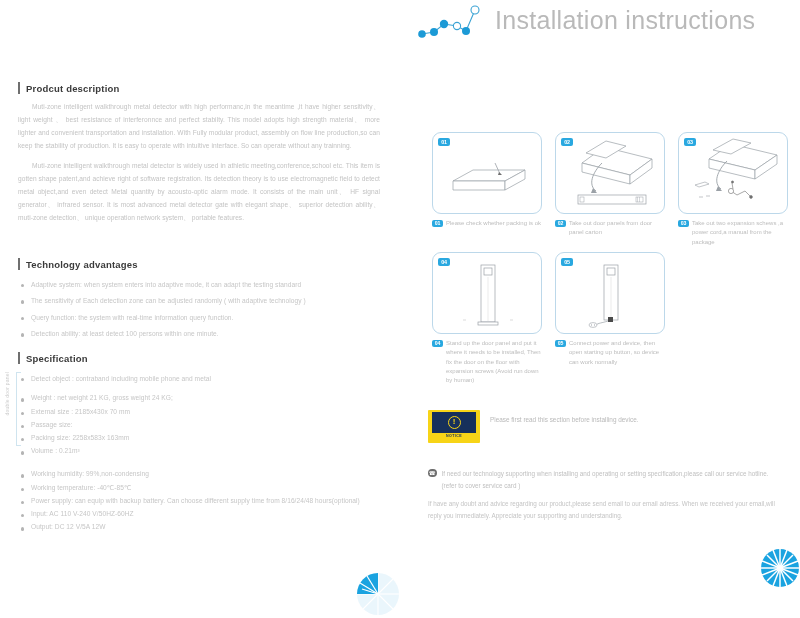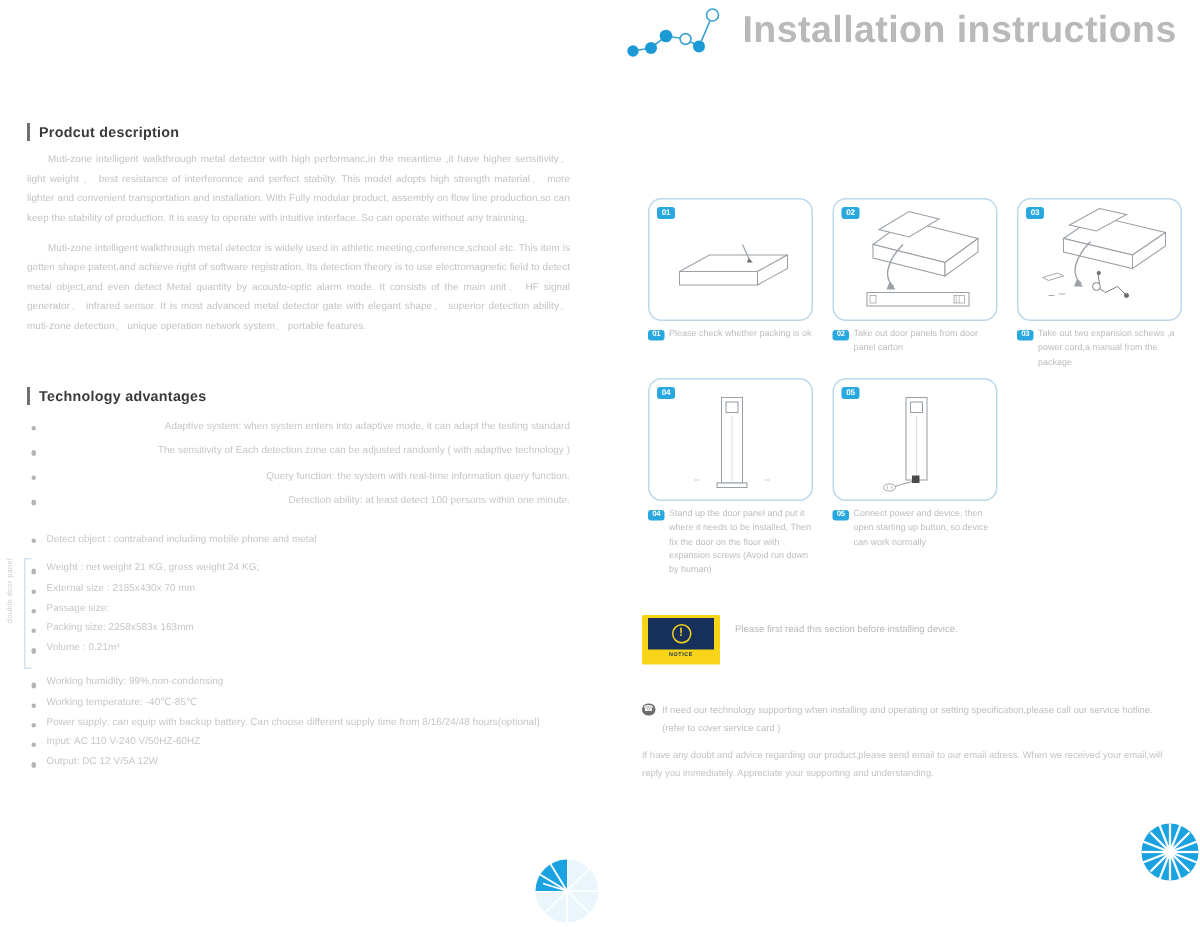--- a/index.html
+++ b/index.html
@@ -10,21 +10,21 @@
   }
   .page{position:relative;width:800px;height:618px;}
 
   
   .col-left{position:absolute;left:0;top:0;width:400px;height:618px;}
   .col-right{position:absolute;left:410px;top:0;width:390px;height:618px;}
 
   
   .title-row{position:relative;height:70px;}
   .title-text{
-    position:absolute;font-size:25px;color:#b9b9b9;font-weight:700;
+    position:absolute;font-size:25px;color:#b9b9b9;font-weight:400;
     letter-spacing:.3px;white-space:nowrap;
   }
   .dotlogo{position:absolute;}
 
   
   .sec-head{
     display:flex;align-items:center;gap:6px;margin:0 0 7px 0;
   }
   .sec-bar{width:2px;height:12px;background:#6f6f6f;display:block;}
   .sec-title{font-size:9.5px;color:#3a3a3a;font-weight:bold;letter-spacing:.2px;}
@@ -122,34 +122,38 @@
 
     <div style="position:absolute;left:18px;top:82px;width:362px;">
       <div class="sec-head">
         <span class="sec-bar"></span>
         <span class="sec-title">Prodcut description</span>
       </div>
       <p class="para">Muti-zone intelligent walkthrough metal detector with high performanc,in the meantime ,it have higher sensitivity、 light weight 、 best resistance of interferonnce and perfect stabilty. This model adopts high strength material、 more lighter and convenient transportation and installation. With Fully modular product, assembly on flow line production,so can keep the stability of production. It is easy to operate with intuitive interface. So can operate without any trainning.</p>
       <p class="para">Muti-zone intelligent walkthrough metal detector is widely used in athletic meeting,conference,school etc. This item is gotten shape patent,and achieve right of software registration. Its detection theory is to use electromagnetic field to detect metal object,and even detect Metal quantity by acousto-optic alarm mode. It consists of the main unit、 HF signal generator、 infrared sensor. It is most advanced metal detector gate with elegant shape、 superior detection ability、 muti-zone detection、 unique operation network system、 portable features.</p>
     </div>
 
-    <div style="position:absolute;left:18px;top:258px;width:362px;text-align:right;">
+    <div style="position:absolute;left:18px;top:258px;width:362px;">
       <div class="sec-head">
         <span class="sec-bar"></span>
         <span class="sec-title">Technology advantages</span>
       </div>
       <ul class="blist">
         <li>Adaptive system: when system enters into adaptive mode, it can adapt the testing standard</li>
         <li>The sensitivity of Each detection zone can be adjusted randomly ( with adaptive technology )</li>
         <li>Query function: the system with real-time information query function.</li>
         <li>Detection ability: at least detect 100 persons within one minute.</li>
       </ul>
     </div>
 
     <div style="position:absolute;left:18px;top:352px;width:362px;">
+      <div class="sec-head">
+        <span class="sec-bar"></span>
+        <span class="sec-title">Specification</span>
+      </div>
       <ul class="blist">
         <li>Detect object : contraband including mobile phone and metal</li>
       </ul>
       <ul class="blist tight" style="margin-top:4px;">
         <li>Weight : net weight 21 KG, gross weight 24 KG;</li>
         <li>External size : 2185x430x 70 mm</li>
         <li>Passage size:</li>
         <li>Packing size: 2258x583x 163mm</li>
         <li>Volume : 0.21m³</li>
       </ul>

